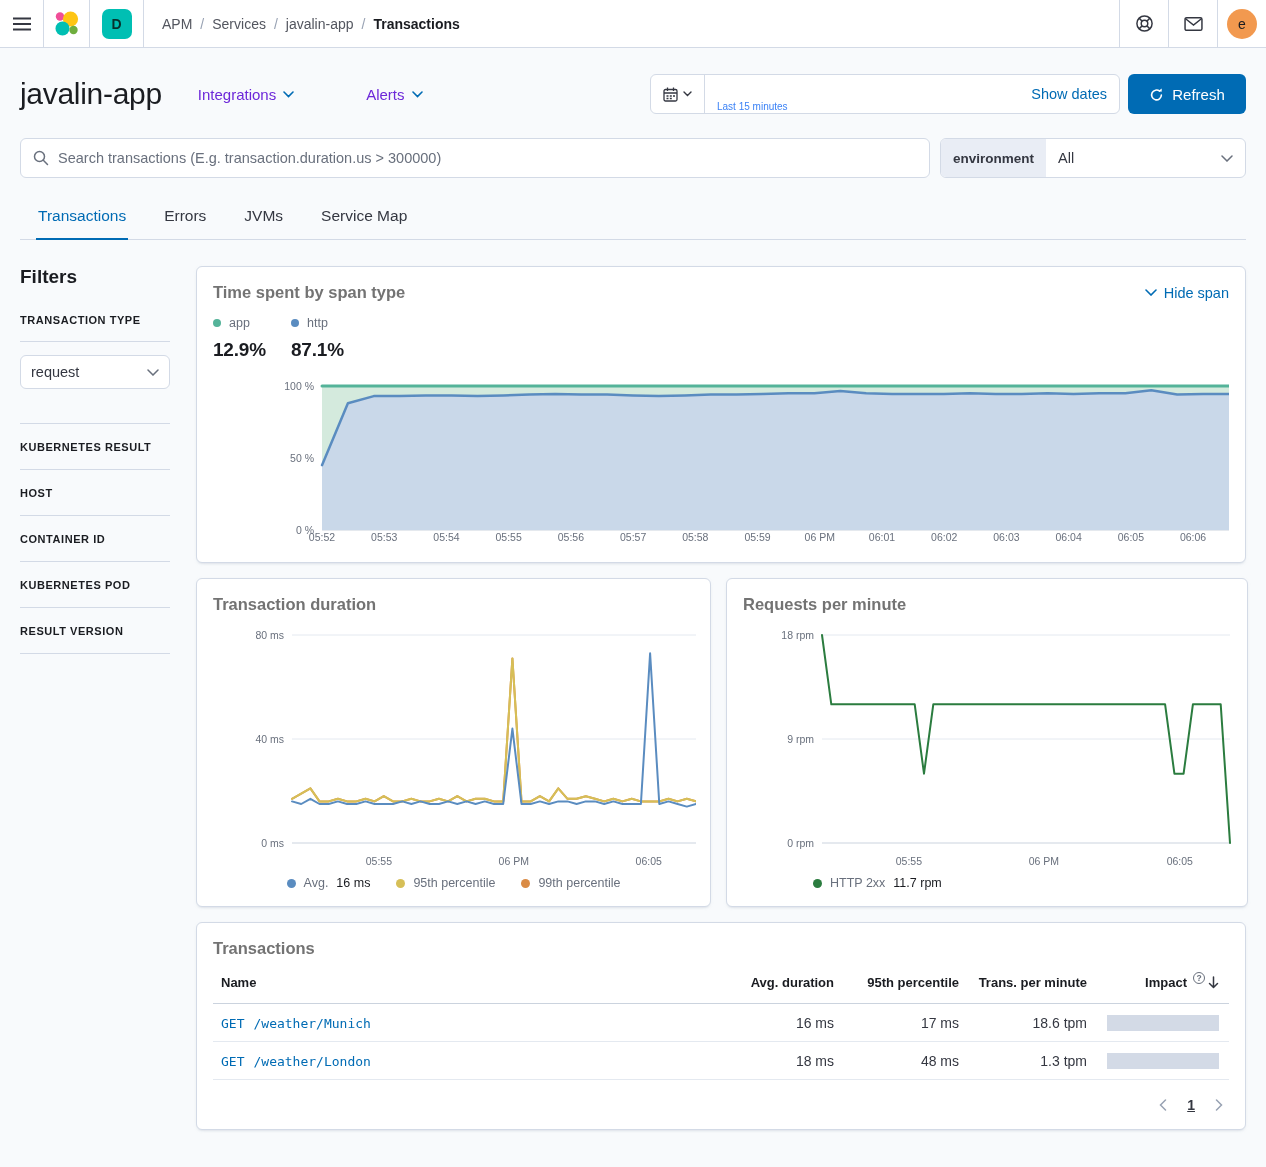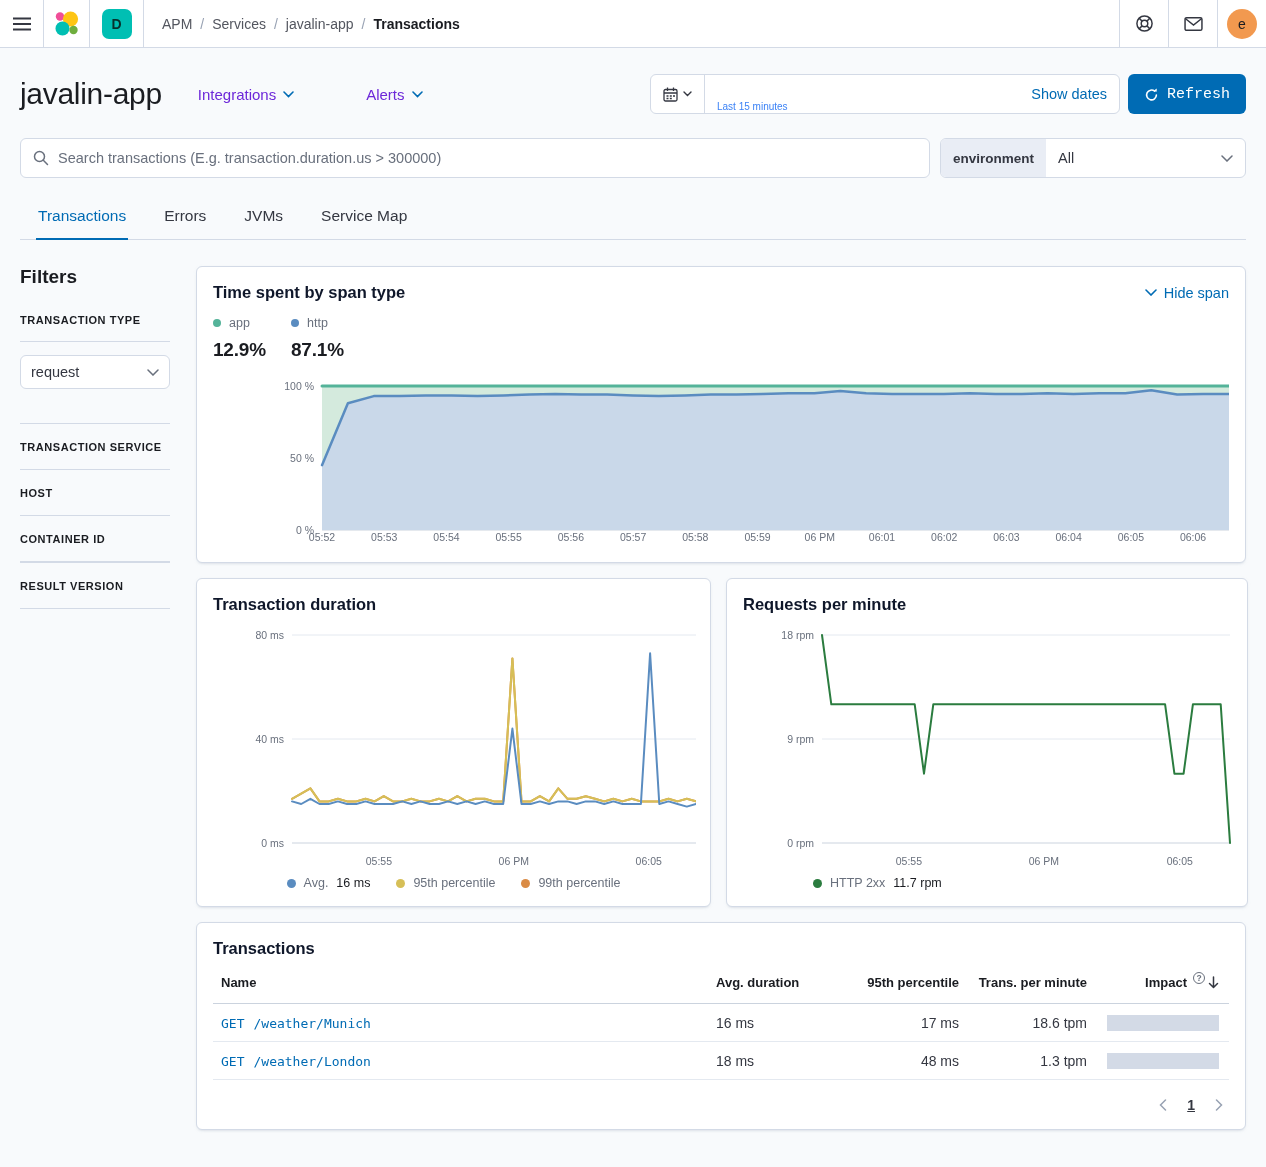--- a/index.html
+++ b/index.html
@@ -30,21 +30,21 @@
   
   .page { padding: 0 20px; }
   .page-head { display:flex; align-items:center; margin-top:26px; }
   .svc-title { font-size:30px; font-weight:400; letter-spacing:-.3px; color:#1A1C21; margin-right:36px; }
   .head-menu { display:flex; align-items:center; gap:7px; color:#6d28d9; font-size:15px; margin-right:72px; cursor:pointer; }
   .head-right { margin-left:auto; display:flex; align-items:center; }
   .datepicker { width:470px; height:40px; background:#fff; border:1px solid #D3DAE6; border-radius:6px; display:flex; align-items:center; overflow:hidden; }
   .dp-btn { width:54px; height:100%; border-right:1px solid #D3DAE6; display:flex; align-items:center; justify-content:center; gap:5px; color:#343741; cursor:pointer; background:none; border-top:none;border-left:none;border-bottom:none; }
   .dp-text { flex:1; padding:0 12px; font-size:10px; color:#3b82f6;margin-top:25px; }
   .dp-show { color:#006BB4; font-size:14.5px; padding-right:12px; cursor:pointer; white-space:nowrap; }
-  .refresh-btn { margin-left:8px; width:118px; height:40px; background:#006BB4; border:none; border-radius:6px; color:#fff; font-size:15px; font-family:Liberation Mono, monospace; display:flex; align-items:center; justify-content:center; gap:8px; cursor:pointer; }
+  .refresh-btn { margin-left:8px; width:118px; height:40px; background:#006BB4; border:none; border-radius:6px; color:#fff; font-size:15px; font-family:Liberation Sans, sans-serif; display:flex; align-items:center; justify-content:center; gap:8px; cursor:pointer; }
 
   .search-row { display:flex; margin-top:24px; gap:10px; }
   .search-box { flex:1; height:40px; background:#fff; border:1px solid #D3DAE6; border-radius:6px; display:flex; align-items:center; padding:0 12px; gap:9px; }
   .search-box input { flex:1; border:none; outline:none; font-size:14.5px; font-family:inherit; color:#343741; background:transparent; }
   .search-box input::placeholder { color:#69707D; opacity:1; }
   .env-group { width:306px; height:40px; border:1px solid #D3DAE6; border-radius:6px; display:flex; align-items:center; background:#fff; overflow:hidden; cursor:pointer; }
   .env-label { background:#E9EDF5; height:100%; display:flex; align-items:center; padding:0 12px; font-size:13.5px; font-weight:700; color:#343741; }
   .env-value { flex:1; padding:0 12px; font-size:14.5px; color:#343741; }
   .env-chevron { padding-right:12px; color:#69707D; display:flex; }
 
@@ -58,21 +58,21 @@
   .filters-title { font-size:19px; font-weight:700; margin-bottom:22px; }
   .f-label { font-size:11px; font-weight:700; letter-spacing:.05em; color:#1A1C21; }
   .f-sep { border:none; border-top:1px solid #D3DAE6; margin:0; }
   .f-head { margin:14px 0 13px; }
   .f-select { margin:13px 0 0; height:34px; background:#fff; border:1px solid #D3DAE6; border-radius:6px; display:flex; align-items:center; justify-content:space-between; padding:0 10px; font-size:14.5px; color:#343741; cursor:pointer; }
   .f-gap { height:34px; }
   .f-item { padding:13px 0 14px; }
 
   .main-col { flex:1; min-width:0; }
   .panel { background:#fff; border:1px solid #D3DAE6; border-radius:6px; padding:16px; box-shadow:0 2px 2px -1px rgba(152,162,179,.2), 0 1px 5px -2px rgba(152,162,179,.2); }
-  .panel-title { font-size:16.5px; font-weight:700; color:#0f172a; }
+  .panel-title { font-size:16.5px; font-weight:700; color:#737373; }
   .p1-head { display:flex; align-items:center; justify-content:space-between; }
   .hide-link { display:flex; align-items:center; gap:7px; color:#006BB4; font-size:14.5px; cursor:pointer; }
   .legend-row { display:flex; margin-top:14px; }
   .legend-item { display:flex; align-items:center; width:78px; cursor:pointer; }
   .dot { width:8px; height:8px; border-radius:50%; flex:none; }
   .legend-label { font-size:12.5px; color:#69707D; margin-left:8px; }
   .pct-row { display:flex; margin-top:9px; }
   .pct { width:78px; font-size:19px; font-weight:700; color:#1A1C21; letter-spacing:-.2px; }
   .chart1 { margin-top:13px; }
 
@@ -85,21 +85,21 @@
   .legend2.indent { padding-left:70px; }
   .l2-item { display:flex; align-items:center; gap:8px; font-size:12.5px; cursor:pointer; }
   .l2-dot { width:9px; height:9px; border-radius:50%; flex:none; }
   .l2-label { color:#69707D; }
   .l2-value { color:#1A1C21; }
 
   .panel-table { margin-top:15px; }
   .t-head { display:flex; align-items:center; height:42px; border-bottom:1px solid #CBD3DE; margin-top:4px; font-size:13px; font-weight:700; color:#1A1C21; }
   .t-row { display:flex; align-items:center; height:38px; border-bottom:1px solid #E4E9F0; font-size:14px; color:#343741; }
   .col-name { flex:1; padding-left:8px; }
-  .col-avg { width:118px; }
+  .col-avg { width:118px; text-align:right; }
   .col-p95 { width:125px; text-align:right; }
   .col-tpm { width:128px; text-align:right; }
   .col-impact { width:142px; display:flex; align-items:center; justify-content:flex-end; padding-right:10px; gap:3px; }
   .tx-link { color:#006BB4; font-family:"DejaVu Sans Mono", monospace; font-size:13px; text-decoration:none; cursor:pointer; }
   .tx-method { margin-right:9px; }
   .qmark { width:12px; height:12px; border:1px solid #69707D; border-radius:50%; font-size:8.5px; color:#69707D; display:inline-flex; align-items:center; justify-content:center; position:relative; top:-5px; margin-left:3px; }
   .impact-track { width:112px; height:16px; background:#D3DAE6; overflow:hidden; }
   .impact-fill { height:100%; background:#006BB4; }
   .pagination { display:flex; justify-content:flex-end; align-items:center; gap:20px; margin-top:17px; padding-right:6px; }
   .page-num { font-size:14px; font-weight:700; color:#343741; text-decoration:underline; cursor:pointer; }
@@ -247,26 +247,27 @@
       <div class="f-select">
         <span>request</span>
         <span>
           <svg width="12" height="7" viewBox="0 0 12 7" fill="none" stroke="#69707D" stroke-width="1.5" stroke-linecap="round">
               <path d="M1 1l5 5 5-5"></path>
             </svg>
         </span>
       </div>
       <div class="f-gap"></div>
       <hr class="f-sep">
-      <div class="f-item"><span class="f-label">TRANSACTION SERVICE</span></div>
+      <div class="f-item"><span class="f-label">KUBERNETES RESULT</span></div>
       <hr class="f-sep">
       <div class="f-item"><span class="f-label">HOST</span></div>
       <hr class="f-sep">
       <div class="f-item"><span class="f-label">CONTAINER ID</span></div>
       <hr class="f-sep">
+      <div class="f-item"><span class="f-label">KUBERNETES POD</span></div>
       <hr class="f-sep">
       <div class="f-item"><span class="f-label">RESULT VERSION</span></div>
       <hr class="f-sep">
     </aside>
 
     <div class="main-col">
 
       <section class="panel">
         <div class="p1-head">
           <h2 class="panel-title">Time spent by span type</h2>

